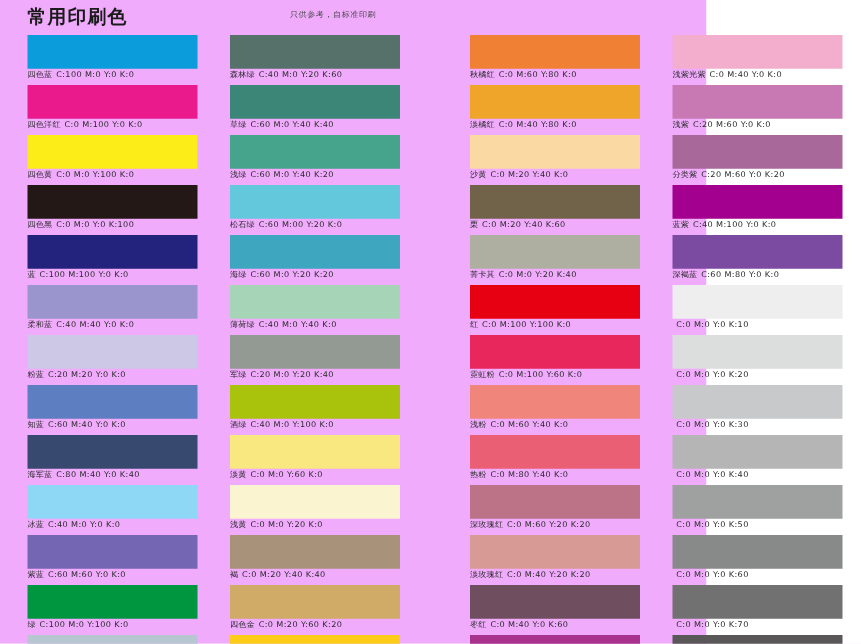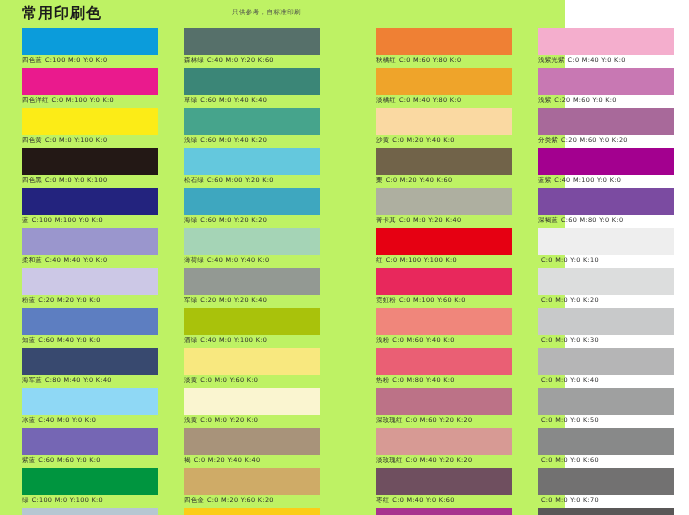--- a/index.html
+++ b/index.html
@@ -11,21 +11,21 @@
     width: 689px;
     height: 515px;
     font-family: "DejaVu Sans", "Liberation Sans", sans-serif;
     overflow: hidden;
     position: relative;
   }
   #page {
     position: relative;
     width: 565px;
     height: 515px;
-    background: #bef264;
+    background: #f0abfc;
   }
   #title {
     position: absolute;
     left: 22px;
     top: 3px;
     font-size: 15px;
     font-weight: bold;
     color: #1b1b1b;
     letter-spacing: 1px;
     line-height: 20px;

